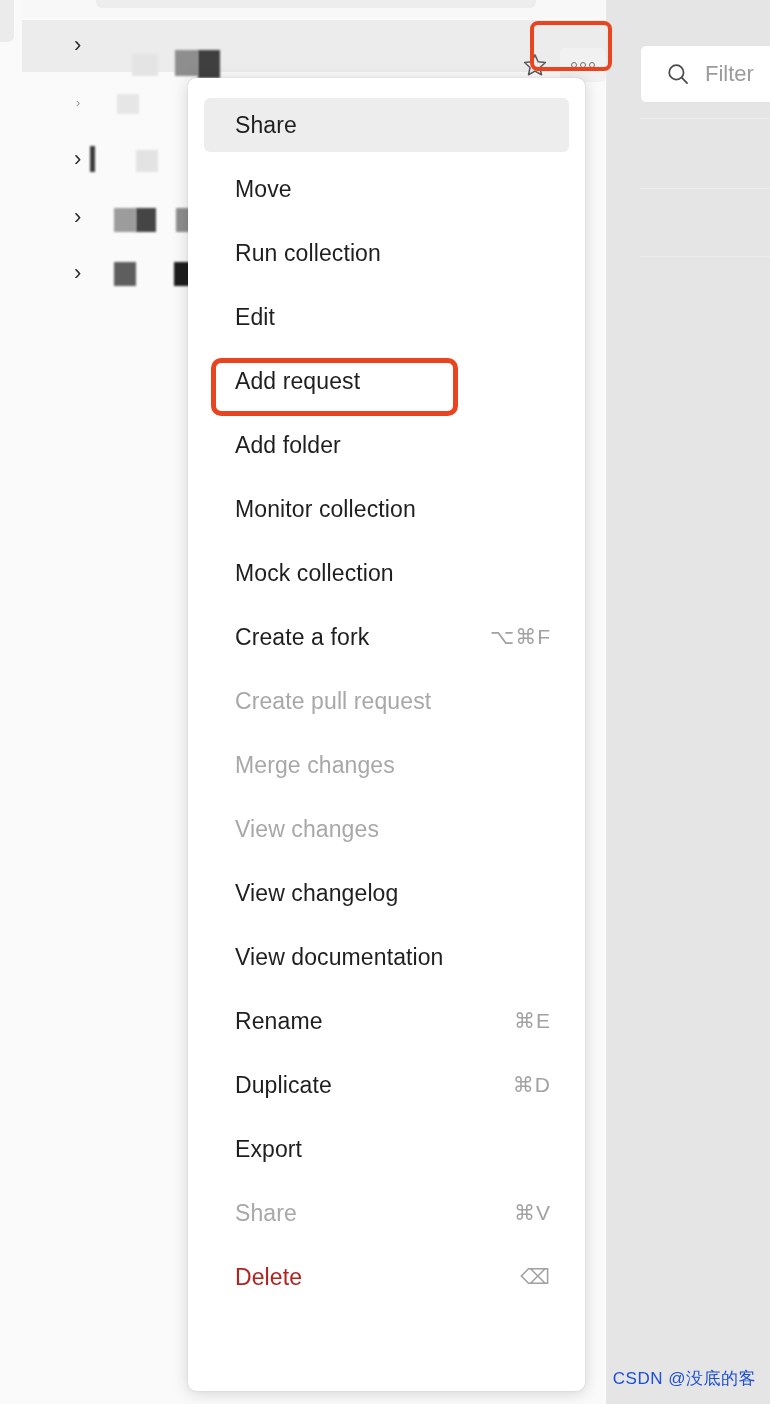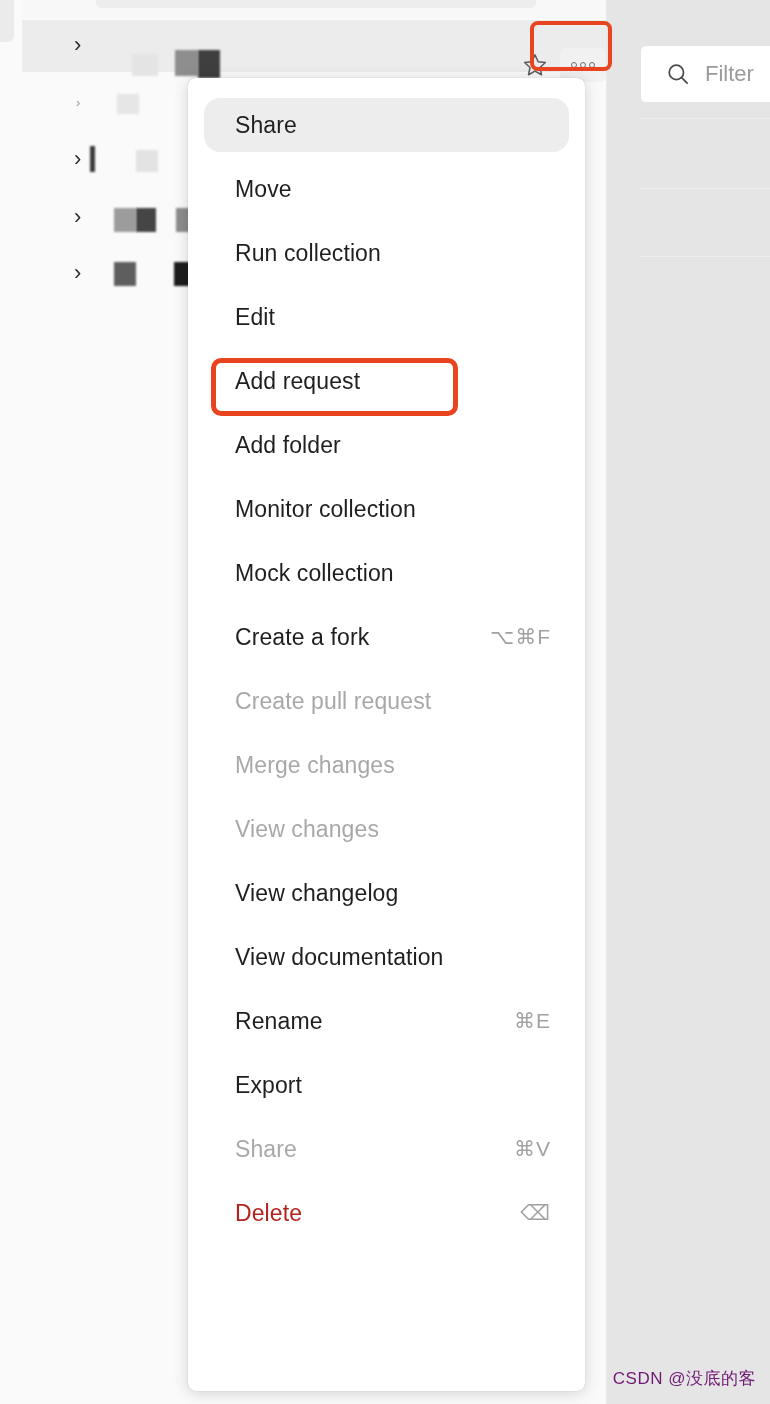--- a/index.html
+++ b/index.html
@@ -163,21 +163,21 @@
     border-radius: 8px;
     box-shadow: 0 2px 16px rgba(0,0,0,0.16), 0 0 1px rgba(0,0,0,0.28);
     box-sizing: border-box;
     padding-top: 20px;
     overflow: hidden;
   }
   .menu-item {
     position: relative;
     height: 54px;
     margin: 0 16px;
-    border-radius: 16px;
+    border-radius: 6px;
     display: flex;
     align-items: center;
     padding: 0 18px 0 31px;
     box-sizing: border-box;
     font-size: 23px;
     color: #1f1f1f;
     letter-spacing: 0.1px;
     white-space: nowrap;
   }
   .menu-item + .menu-item { margin-top: 10px; }
@@ -192,21 +192,21 @@
     letter-spacing: 1px;
   }
   .menu-item.danger .mi-shortcut { color: #a2a2a2; }
 
   
   .watermark {
     position: absolute;
     right: 14px;
     bottom: 14px;
     font-size: 17px;
-    color: #701a75;
+    color: #1d4ed8;
     letter-spacing: 0.5px;
     white-space: nowrap;
   }
 </style>
 </head>
 <body>
 
 <div id="app">
 
   <div class="rail">
@@ -319,20 +319,24 @@
         <span class="mi-label">View changelog</span>
       </div>
       <div class="menu-item">
         <span class="mi-label">View documentation</span>
       </div>
       <div class="menu-item">
         <span class="mi-label">Rename</span>
         <span class="mi-shortcut">⌘E</span>
       </div>
       <div class="menu-item">
+        <span class="mi-label">Duplicate</span>
+        <span class="mi-shortcut">⌘D</span>
+      </div>
+      <div class="menu-item">
         <span class="mi-label">Export</span>
       </div>
       <div class="menu-item disabled">
         <span class="mi-label">Share</span>
         <span class="mi-shortcut">⌘V</span>
       </div>
       <div class="menu-item danger">
         <span class="mi-label">Delete</span>
         <span class="mi-shortcut">⌫</span>
       </div>

